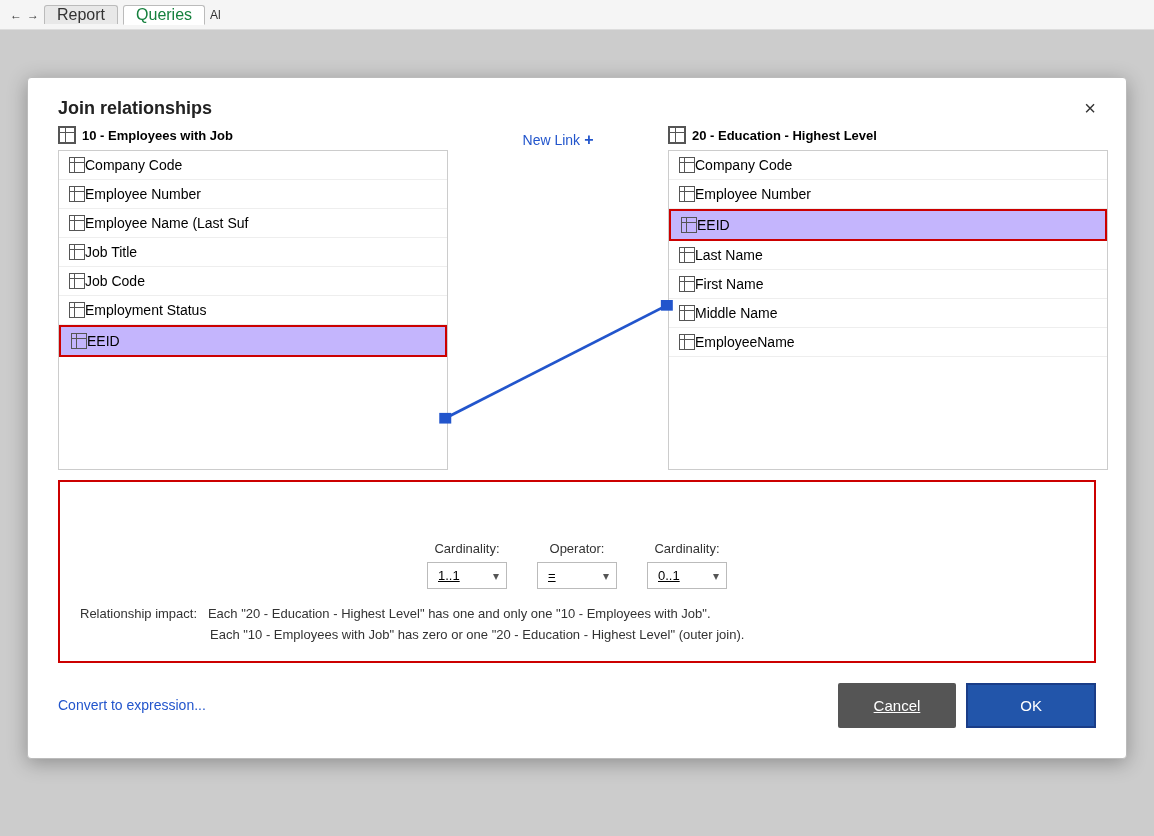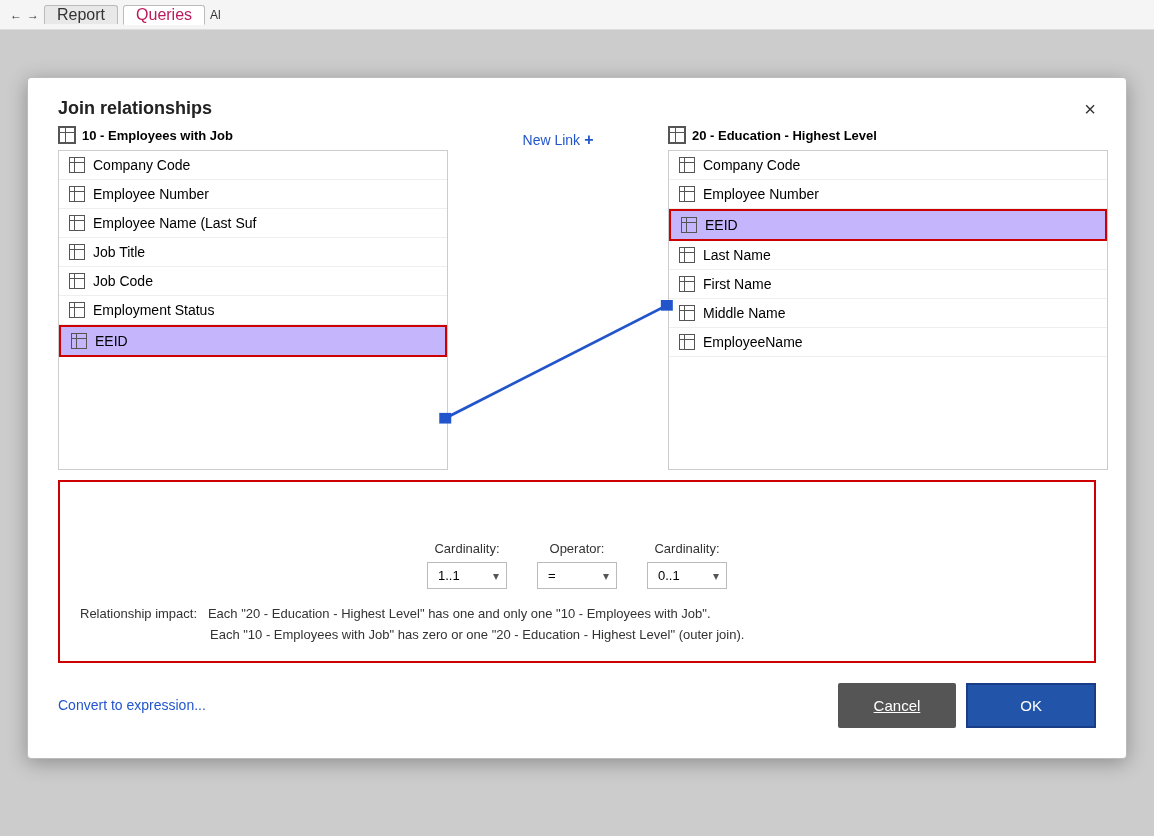--- a/index.html
+++ b/index.html
@@ -43,37 +43,37 @@
       border: 1px solid #bbb;
       border-bottom: none;
       background: #e8e8e8;
       border-radius: 3px 3px 0 0;
       font-size: 16px;
       text-align: center;
     }
     .fake-nav-tab.active {
       background: #fff;
       border-bottom: 1px solid #fff;
-      color: #be185d;
+      color: #15803d;
     }
 
     .modal {
       position: relative;
       background: #fff;
       border: 1px solid #bbb;
       border-radius: 4px;
       width: 1100px;
       padding: 20px 30px 30px 30px;
       box-shadow: 0 4px 20px rgba(0,0,0,0.3);
     }
 
     .modal-header {
       display: flex;
       justify-content: space-between;
-      align-items: center;
+      align-items: flex-start;
       margin-bottom: 7px;
     }
 
     .modal-title {
       font-size: 18px;
       font-weight: bold;
       color: #222;
     }
 
     .close-btn {
@@ -133,21 +133,20 @@
     }
 
     .field-list {
       list-style: none;
     }
 
     .field-item {
       padding: 6px 10px;
       display: flex;
       align-items: flex-start;
-      gap: 8px;
       cursor: pointer;
       border-bottom: 1px solid #eee;
       white-space: nowrap;
       overflow: hidden;
       text-overflow: ellipsis;
     }
 
     .field-item.selected {
       background: #c4b5fd;
       border: 2px solid #cc0000;
@@ -230,20 +229,21 @@
       display: inline-block;
     }
     .select-wrapper select {
       border: 1px solid #bbb;
       padding: 5px 28px 5px 10px;
       font-size: 13px;
       min-width: 80px;
       cursor: pointer;
       background: #fff;
       appearance: none;
+      text-decoration: underline;
       -webkit-appearance: none;
     }
     .select-wrapper::after {
       content: '▾';
       position: absolute;
       right: 8px;
       top: 50%;
       transform: translateY(-50%);
       pointer-events: none;
       font-size: 12px;

